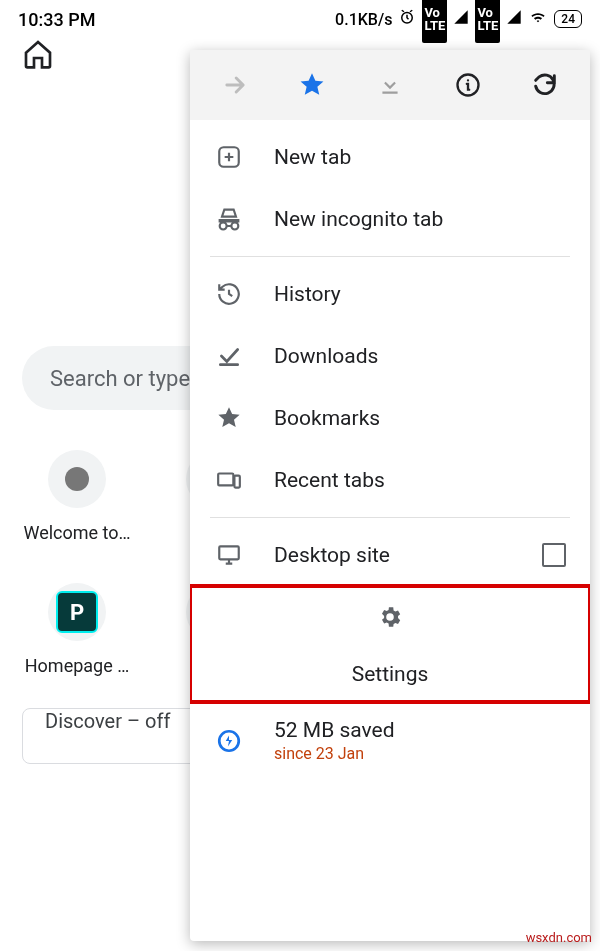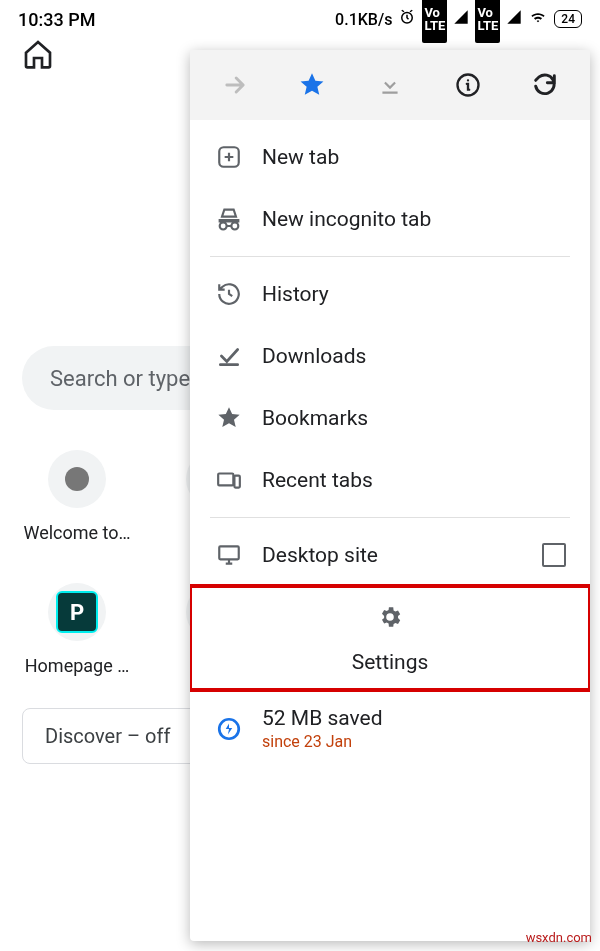--- a/index.html
+++ b/index.html
@@ -53,38 +53,38 @@
   .shortcut .chip {
     width:58px; height:58px; border-radius:50%; margin:0 auto 14px;
     background:#f1f3f4; display:flex; align-items:center; justify-content:center;
   }
   .chip-inner-dot { width:24px; height:24px; border-radius:50%; background:#777; }
   .chip-square { width:42px; height:42px; border-radius:6px; background:#063a3a; color:#fff;
     display:flex; align-items:center; justify-content:center; font-size:22px; font-weight:700; border:2px solid #0ee; }
   .shortcut-label { white-space:nowrap; overflow:hidden; text-overflow:ellipsis; }
   .discover {
     margin-top:32px; border:1px solid #dadce0; border-radius:8px;
-    height:56px; display:flex; align-items:center; padding:0 22px; font-size:20px;
+    height:56px; display:flex; align-items:flex-start; padding:0 22px; font-size:20px;
     color:#3c4043; width:180px;
   }
 
   
   .menu {
     position:absolute; top:50px; right:10px; width:400px; bottom:10px;
     background:#fff; box-shadow:0 3px 14px rgba(0,0,0,0.28);
     border-radius:4px; display:flex; flex-direction:column;
   }
   .menu-toolbar {
     height:70px; background:#f3f3f3; display:flex; align-items:center;
     justify-content:space-around; padding:0 6px;
   }
   .menu-toolbar .tb { width:44px; height:44px; display:flex; align-items:center; justify-content:center; }
   .menu-body { flex:1; overflow:hidden; padding:6px 0; }
   .menu-item {
-    display:flex; align-items:center; gap:18px; padding:16px 24px; font-size:21px; color:#202124;
+    display:flex; align-items:center; gap:30px; padding:16px 24px; font-size:21px; color:#202124;
   }
   .menu-item .mi-icon { width:30px; height:30px; display:flex; align-items:center; justify-content:center; color:#5f6368; }
   .menu-item .mi-text { flex:1; }
   .checkbox { width:24px; height:24px; border:2.5px solid #5f6368; border-radius:2px; }
   .divider { height:1px; background:#e0e0e0; margin:6px 20px; }
   .menu-item.highlight {
     outline:4px solid #d60000; outline-offset:-2px;flex-direction:column;
   }
   .data-saver .sub { font-size:16px; color:#c2410c; margin-top:2px; }
   .watermark {

